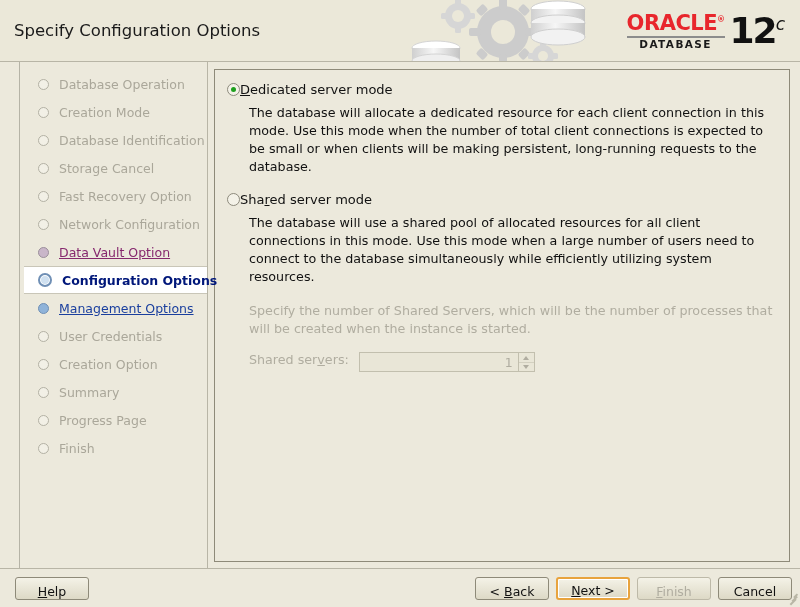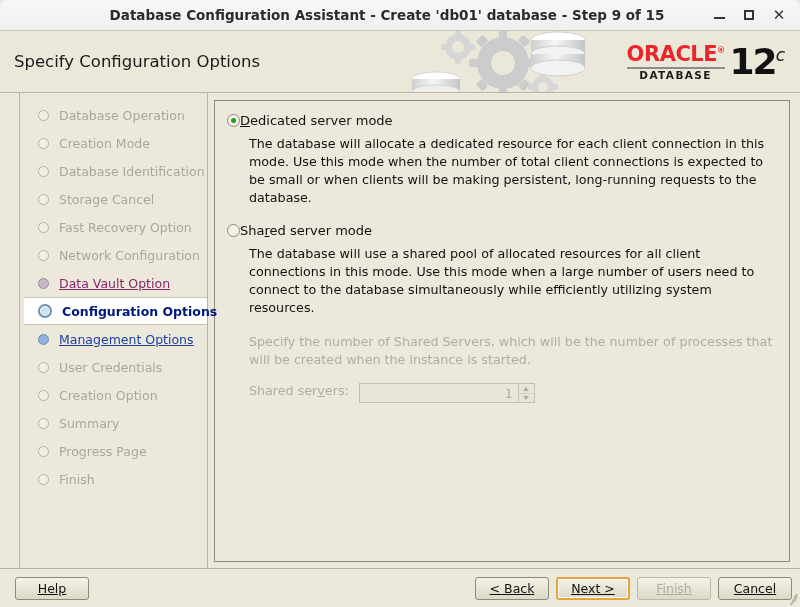--- a/index.html
+++ b/index.html
@@ -261,25 +261,24 @@
     padding: 0 8px;
     position: relative;
     flex: 0 0 39px;
   }
   .btn {
     min-width: 74px; height: 23px;
     background: linear-gradient(#f4f2e7, #ddd9c6);
     border: 1px solid #8e8a79;
     border-radius: 3px;
     font-size: 12.5px; color: #111;
-    display: flex; align-items: center; justify-content: center;
+    display: flex; align-items: flex-end; justify-content: center;
     padding: 0 10px; margin-left: 7px;
     white-space: nowrap;
     cursor: default;
-    text-decoration: underline;
   }
   .btn u { text-decoration: underline; }
   .btn.disabled { color: #b0ada0; border-color: #bdb9a8; }
   .btn.focus {
     border: 2px solid #e8a33d;
     box-shadow: 0 0 0 1px #fff inset;
   }
   .spacer { flex: 1; }
   .grip {
     position: absolute; right: 2px; bottom: 2px;
@@ -288,34 +287,20 @@
   .grip i {
     position: absolute; background: #b9b6a6;
     height: 1.5px; transform: rotate(-45deg); transform-origin: center;
   }
 </style>
 </head>
 <body>
 
 <div class="window">
 
-  <div class="titlebar">
-    <div class="title-text">Database Configuration Assistant - Create 'db01' database - Step 9 of 15</div>
-    <div class="win-controls">
-      <div class="win-btn">
-          <span class="ic-min"></span>
-        </div>
-      <div class="win-btn">
-          <span class="ic-max"></span>
-        </div>
-      <div class="win-btn">
-          <span class="ic-close">✕</span>
-        </div>
-    </div>
-  </div>
 
   <div class="header">
     <div class="header-title">Specify Configuration Options</div>
     <div class="header-art">
       <svg class="art-svg" width="210" height="72" viewBox="0 0 210 72">
         <defs>
           <linearGradient id="cyl" x1="0" y1="0" x2="1" y2="0">
             <stop offset="0" stop-color="#cfcfcf"></stop>
               <stop offset="0.45" stop-color="#f6f6f6"></stop>
               <stop offset="1" stop-color="#c4c4c4"></stop>

